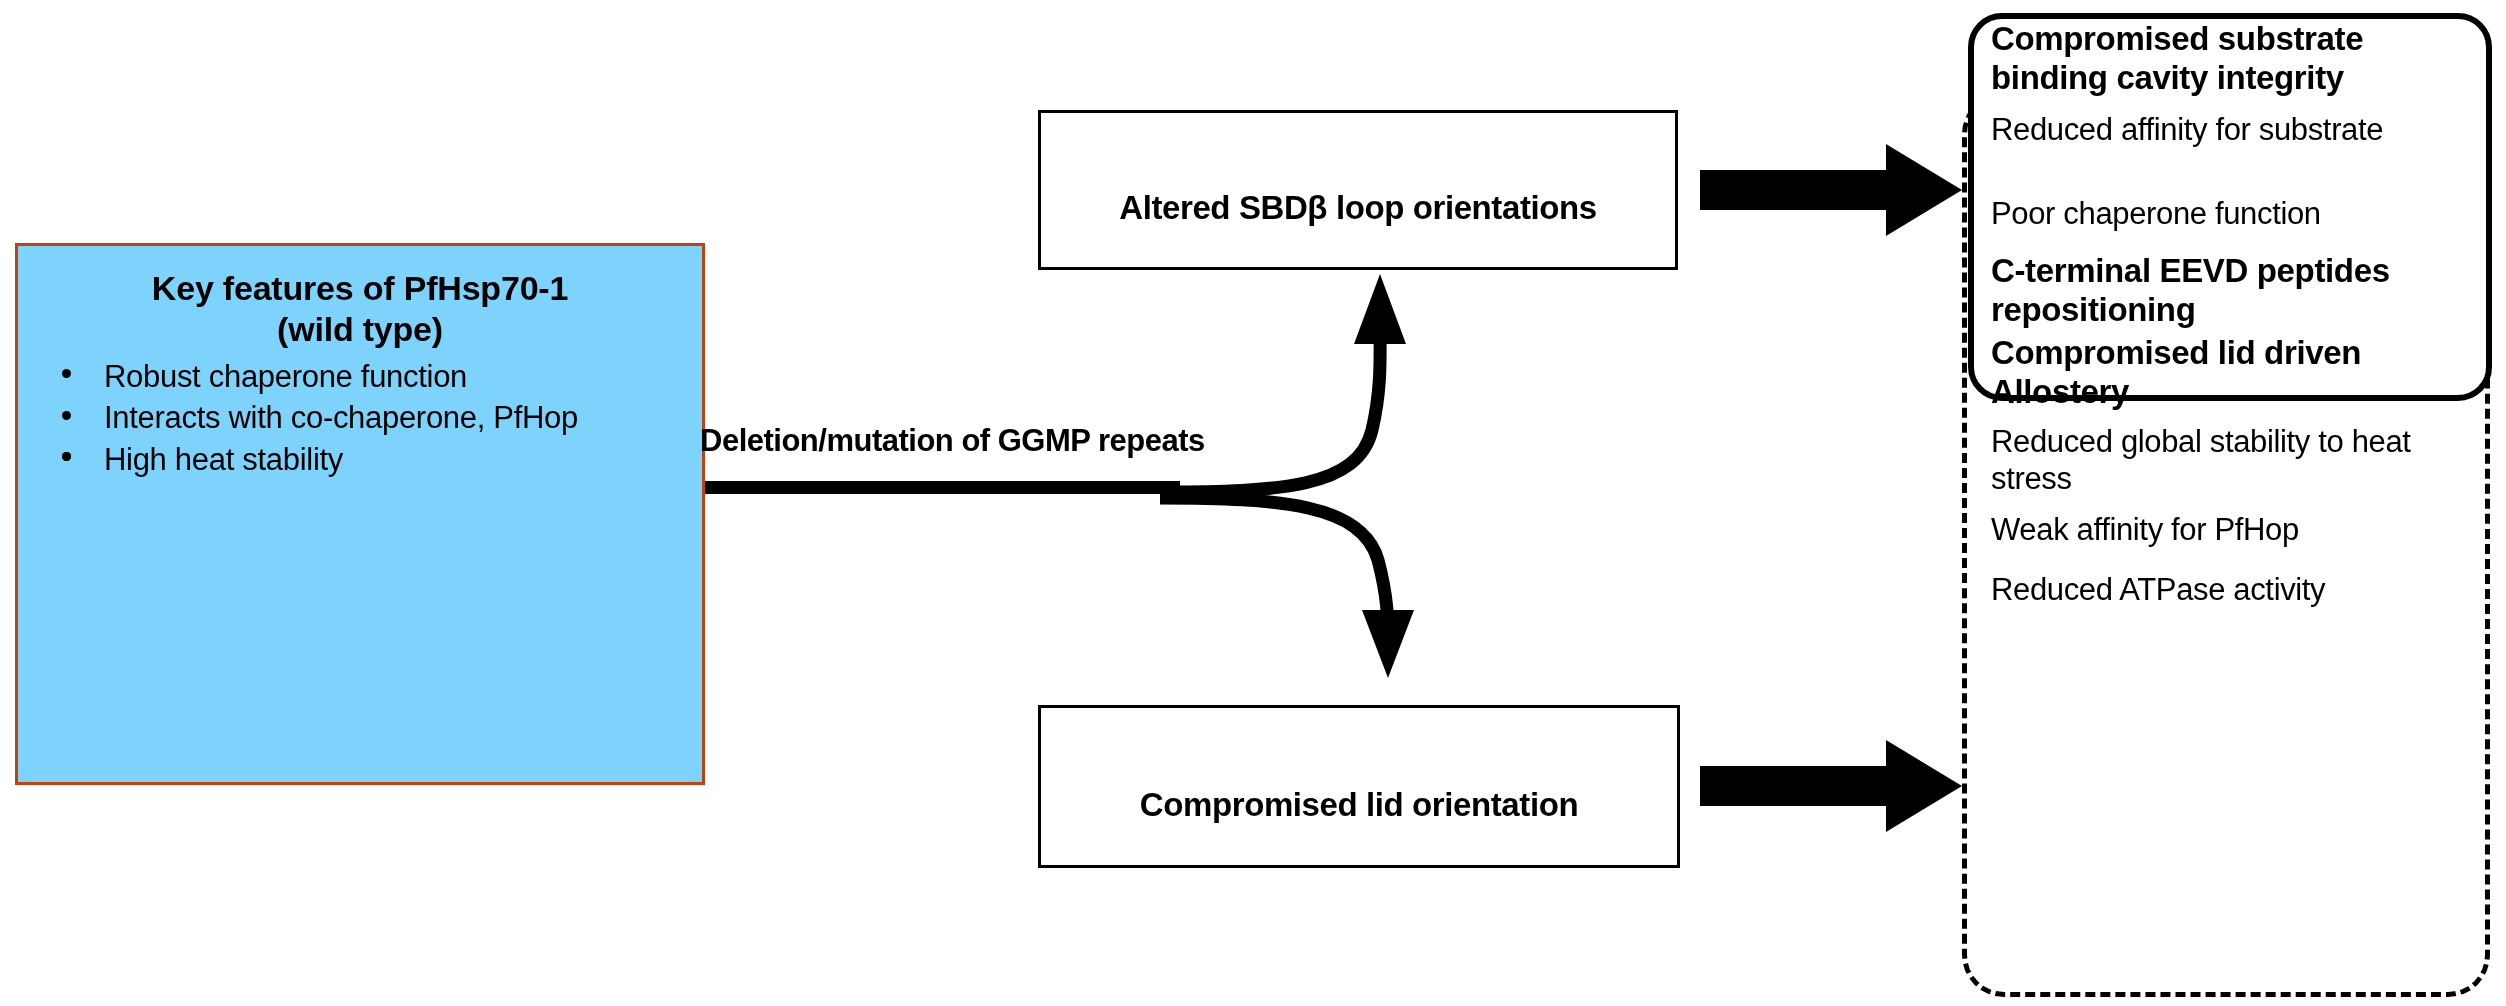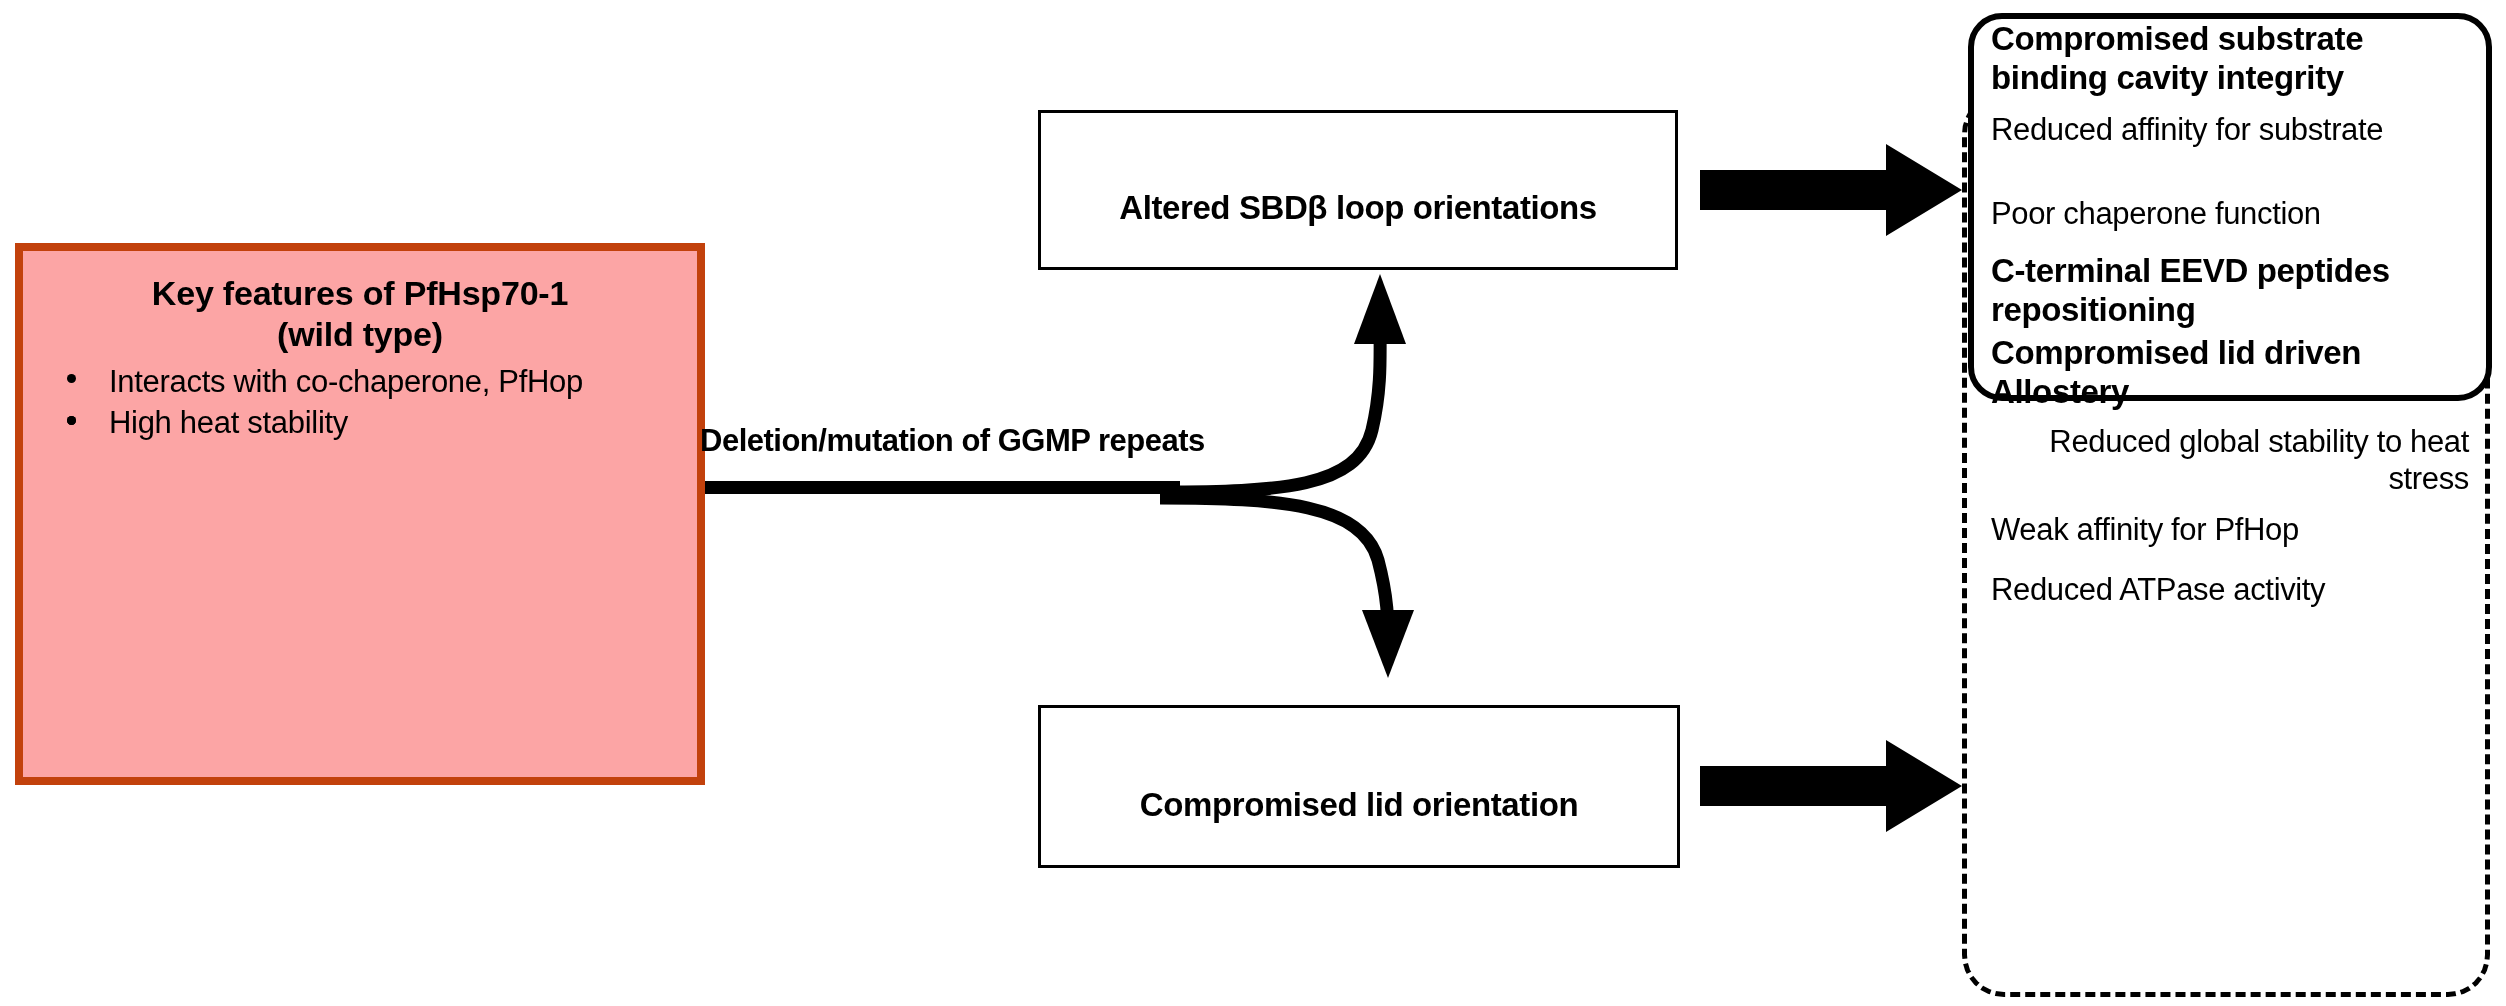--- a/index.html
+++ b/index.html
@@ -19,22 +19,22 @@
     overflow: hidden;
   }
 
   
   .abs { position: absolute; box-sizing: border-box; }
 
   
   #left-box {
     left: 15px; top: 243px;
     width: 690px; height: 542px;
-    border: 8px solid #c2410c;
-    background: #fca5a5;
+    border: 3px solid #c2410c;
+    background: #7dd3fc;
     padding: 14px 18px 0 18px;
   }
   #left-title {
     font-size: 34px;
     font-weight: bold;
     text-align: center;
     line-height: 1.22;
     letter-spacing: -0.2px;
     margin: 8px 0 6px 0;
   }
@@ -148,20 +148,24 @@
 <div id="canvas">
 
   <div class="abs" id="left-box">
     <div id="left-title">
       <div>Key features of PfHsp70-1</div>
       <div>(wild  type)</div>
     </div>
     <ul class="bullets">
       <li>
         <span class="dot"></span>
+        <span>Robust chaperone function</span>
+      </li>
+      <li>
+        <span class="dot"></span>
         <span>Interacts with  co-chaperone, PfHop</span>
       </li>
       <li>
         <span class="dot"></span>
       </li>
       <li>
         <span class="dot"></span>
         <span>High heat stability</span>
       </li>
     </ul>
@@ -196,17 +200,17 @@
   </svg>
 
   <div class="abs" id="dashed-box"></div>
   <div class="abs" id="solid-box"></div>
 
   <div class="rt bold" id="rt-1" style="top: 20px;">Compromised substrate binding cavity integrity</div>
   <div class="rt plain" id="rt-2" style="top: 112px;">Reduced affinity for substrate</div>
   <div class="rt plain" id="rt-3" style="top: 196px;">Poor chaperone function</div>
   <div class="rt bold" id="rt-4" style="top: 252px;">C-terminal EEVD peptides repositioning</div>
   <div class="rt bold" id="rt-5" style="top: 334px;">Compromised lid driven Allostery</div>
-  <div class="rt plain" id="rt-6" style="top: 424px; text-align: right;">Reduced global stability to heat stress</div>
+  <div class="rt plain" id="rt-6" style="top: 424px;">Reduced global stability to heat stress</div>
   <div class="rt plain" id="rt-7" style="top: 512px;">Weak affinity for PfHop</div>
   <div class="rt plain" id="rt-8" style="top: 572px;">Reduced ATPase activity</div>
 
 </div>
 
 </body></html>

